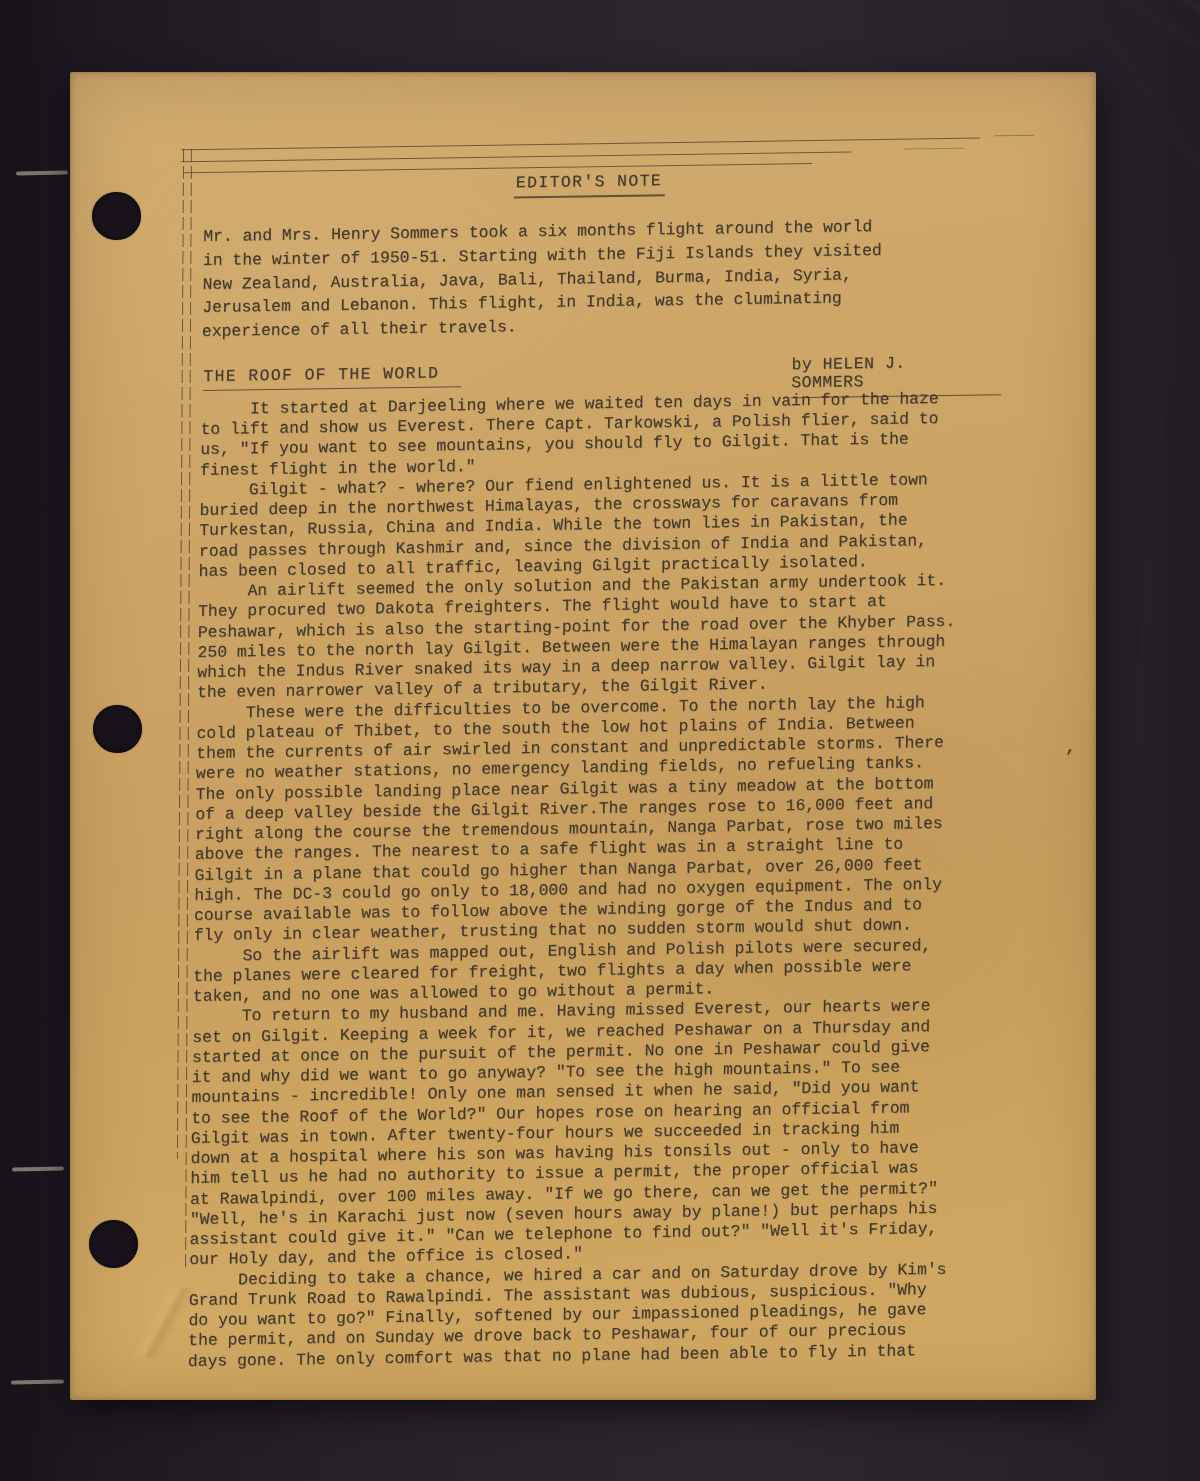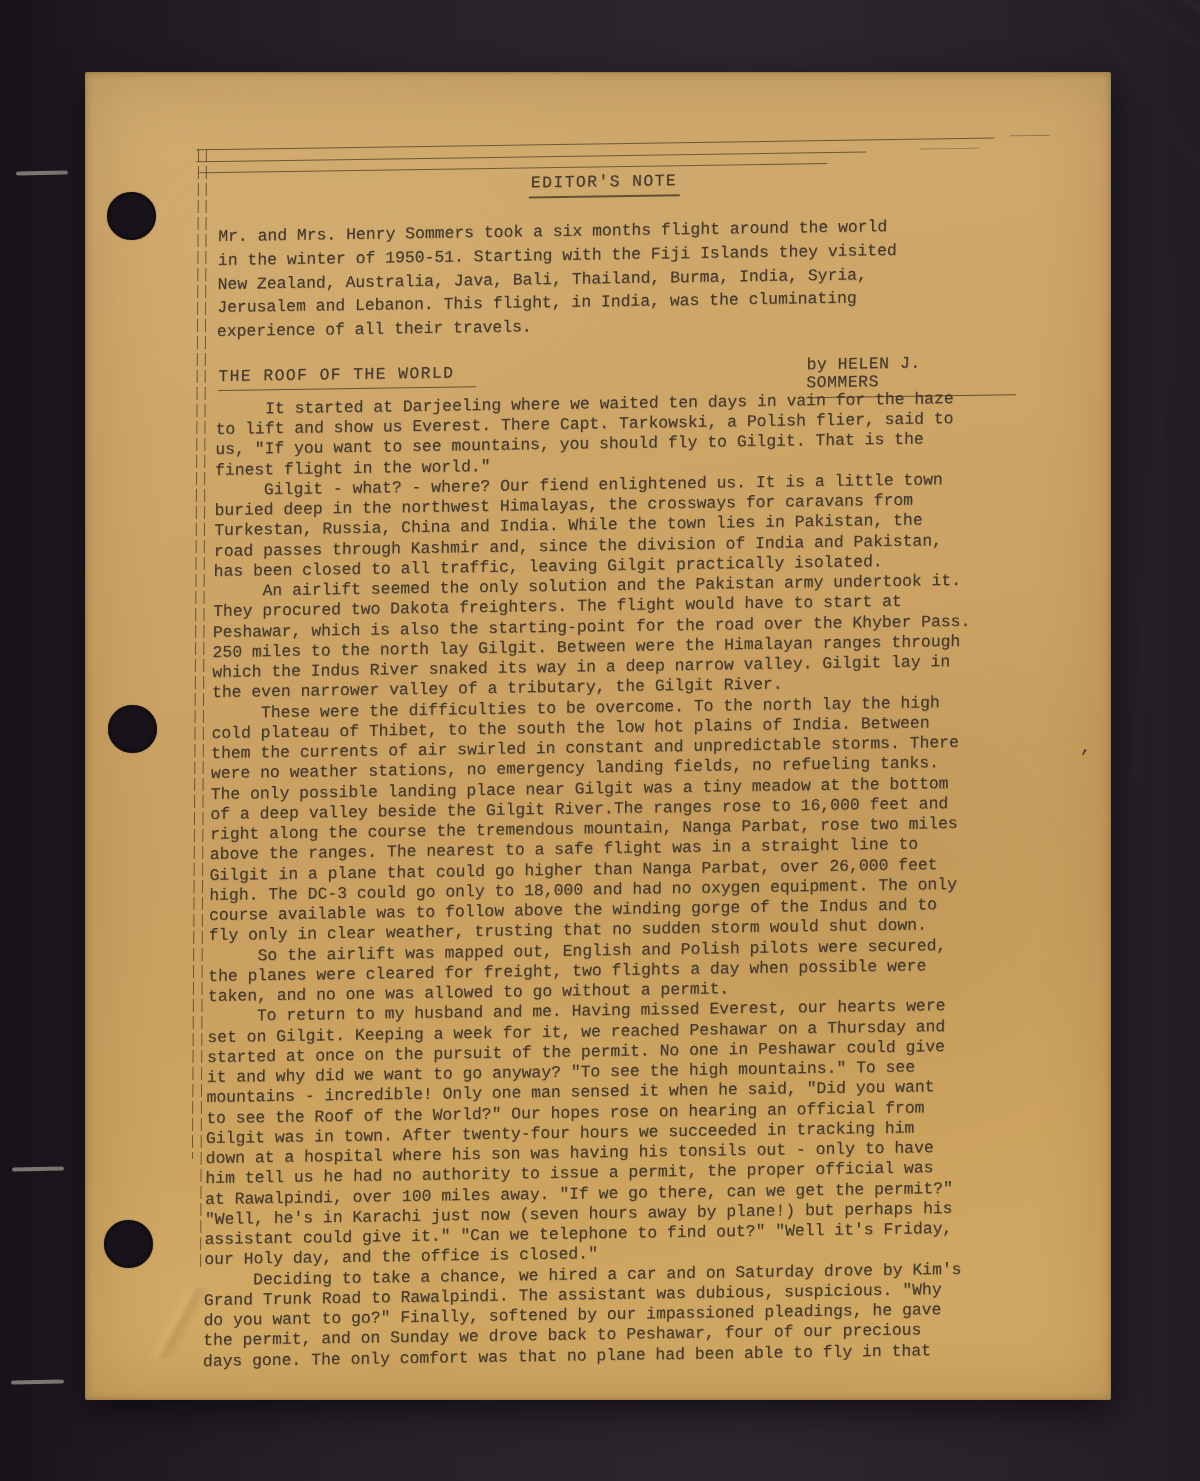--- a/index.html
+++ b/index.html
@@ -4,21 +4,21 @@
 <style>
   html,body{margin:0;padding:0;}
   body{
     width:1200px;height:1481px;position:relative;overflow:hidden;
     background:linear-gradient(90deg,#17121a 0%,#1e1921 7%,#262129 28%,#2c272e 62%,#272129 88%,#221c24 100%);
     font-family:"Liberation Mono","DejaVu Sans Mono",monospace;
   }
   .wrinkle{position:absolute;pointer-events:none;filter:blur(3px);}
   .bg-dash{position:absolute;height:4px;border-radius:2px;background:#968f83;opacity:.8;}
   .paper{
-    position:absolute;left:85px;top:72px;width:1024px;height:1326px;
+    position:absolute;left:70px;top:72px;width:1024px;height:1326px;
     background:
       radial-gradient(420px 300px at 26% 14%, rgba(224,190,130,.18), rgba(224,190,130,0) 70%),
       radial-gradient(500px 420px at 78% 62%, rgba(120,86,36,.10), rgba(120,86,36,0) 70%),
       radial-gradient(300px 200px at 12% 92%, rgba(230,200,140,.12), rgba(230,200,140,0) 70%),
       linear-gradient(172deg,#d0aa6e 0%,#cda567 30%,#c9a061 55%,#cda45f 80%,#d0a864 100%);
     box-shadow:0 12px 34px rgba(0,0,0,.55), inset 0 0 70px rgba(92,66,26,.22), inset 0 0 7px rgba(70,45,15,.28);
     border:1px solid rgba(84,60,28,.35);
     border-radius:2px;
   }
   .hole{position:absolute;width:49px;height:48px;border-radius:50%;background:#18131a;box-shadow:inset 0 0 4px rgba(0,0,0,.9), 0 0 2px rgba(60,40,15,.4);}

